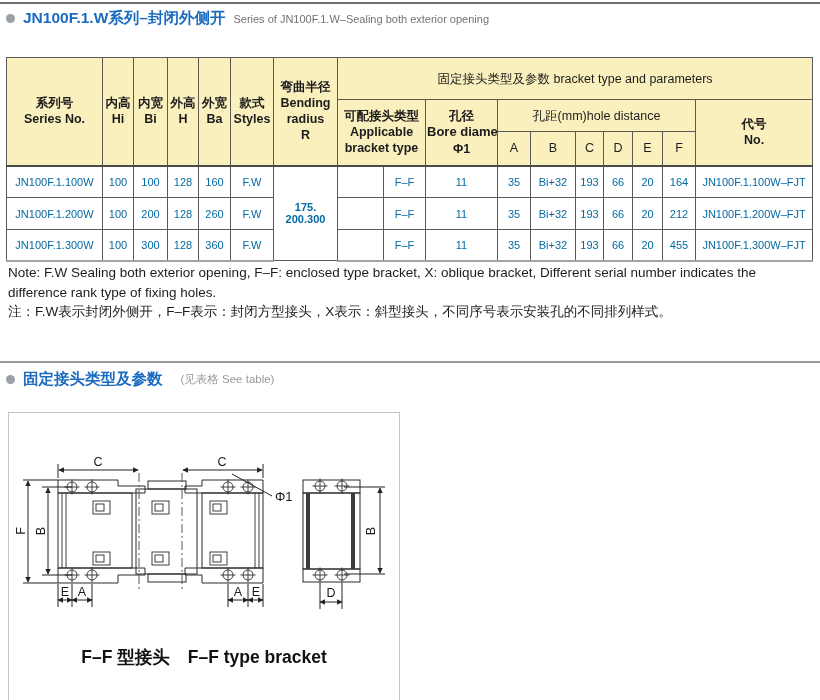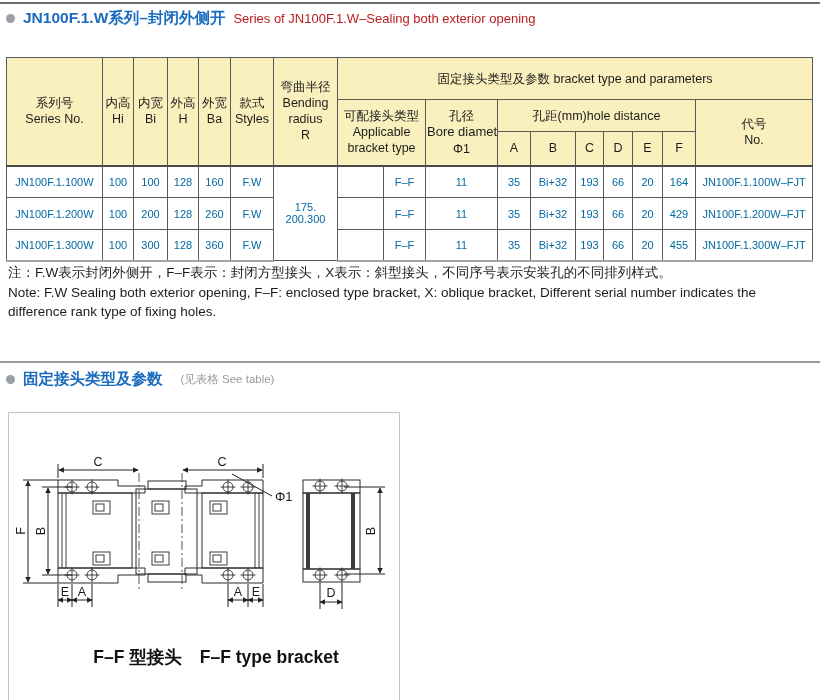--- a/index.html
+++ b/index.html
@@ -6,42 +6,42 @@
   .page{position:relative;width:820px;height:700px;background:#ffffff;overflow:hidden;
         font-family:"Liberation Sans","DejaVu Sans",sans-serif;color:#1a1a1a;}
   .top-rule{position:absolute;left:0;top:2px;width:820px;height:2px;background:#6e6e6e;}
   .mid-rule{position:absolute;left:0;top:361px;width:820px;height:2px;background:#9a9a9a;}
 
   .sec-head{position:absolute;left:6px;display:flex;align-items:center;gap:8px;white-space:nowrap;}
   .sec1{top:8px;}
   .sec2{top:369px;}
   .bullet{width:9px;height:9px;border-radius:50%;background:#9aa0a6;flex:0 0 auto;}
   .sec-zh{font-size:15.5px;font-weight:700;color:#1a6bbf;}
-  .sec-en{font-size:13px;color:#b91c1c;}
+  .sec-en{font-size:11px;color:#737373;}
   .sec-aside{font-size:11.5px;color:#9b9b9b;margin-left:10px;}
 
   
   table.spec{position:absolute;left:6px;top:57px;border-collapse:collapse;table-layout:fixed;width:806px;}
   table.spec th,table.spec td{border:1px solid #5a5a5a;padding:0 1px;text-align:center;vertical-align:middle;
         font-weight:400;overflow:hidden;}
   table.spec th{background:#faf0be;font-size:12.5px;line-height:1.28;color:#1c1c1c;}
   table.spec td{background:#ffffff;font-size:11px;color:#0369a1;}
   tr.h1{height:42px;} tr.h2{height:32px;margin-left:8px;} tr.h3{height:34px;}
   tr.r1{height:32px;} tr.r2{height:32px;margin-top:16px;} tr.r3{height:31px;}
   tbody tr.r1 td{border-top:2px solid #4a4a4a;}
   tbody tr.r3 td{border-bottom:2px solid #a3a3a3;}
   .small-en{font-size:13px;white-space:nowrap;}
-  .tworow{display:block;}
+  .tworow{display:block;font-weight:bold;}
 
   
   .draw-box{position:absolute;left:8px;top:412px;width:392px;height:300px;border:1px solid #c4c4c4;
         background:#ffffff;box-sizing:border-box;}
   svg.draw{position:absolute;left:0;top:412px;}
   .caption{position:absolute;left:8px;top:645px;width:392px;text-align:center;font-size:17.5px;
-        font-weight:600;color:#111;margin-left:12px;}
+        font-weight:600;color:#111;}
   .caption .gap{display:inline-block;width:18px;}
 
   svg .ln{stroke:#2b2b2b;stroke-width:1;fill:none;}
   svg .thin{stroke:#2b2b2b;stroke-width:0.9;fill:none;}
   svg .dim{stroke:#222;stroke-width:1;fill:none;}
   svg .cdash{stroke:#444;stroke-width:0.9;fill:none;stroke-dasharray:9 3 2 3;}
   svg text{font-family:"Liberation Sans","DejaVu Sans",sans-serif;font-size:12.5px;fill:#1a1a1a;}
 </style>
 </head>
 <body>
@@ -168,21 +168,21 @@
         <td>260</td>
         <td>F.W</td>
         <td></td>
         <td>F–F</td>
         <td>11</td>
         <td>35</td>
         <td>Bi+32</td>
         <td>193</td>
         <td>66</td>
         <td>20</td>
-        <td>429</td>
+        <td>212</td>
         <td>JN100F.1.200W–FJT</td>
       </tr>
       <tr class="r3">
         <td>JN100F.1.300W</td>
         <td>100</td>
         <td>300</td>
         <td>128</td>
         <td>360</td>
         <td>F.W</td>
         <td></td>
@@ -193,22 +193,22 @@
         <td>193</td>
         <td>66</td>
         <td>20</td>
         <td>455</td>
         <td>JN100F.1.300W–FJT</td>
       </tr>
     </tbody>
   </table>
 
   <div style="position:absolute;left:8px;top:263px;width:806px;font-size:13.5px;line-height:19.5px;color:#1c1c1c;">
+    <div>Note: F.W Sealing both exterior opening, F–F: enclosed type bracket, X: oblique bracket, Different serial number indicates the difference rank type of fixing holes.</div>
     <div>注：F.W表示封闭外侧开，F–F表示：封闭方型接头，X表示：斜型接头，不同序号表示安装孔的不同排列样式。</div>
-    <div>Note: F.W Sealing both exterior opening, F–F: enclosed type bracket, X: oblique bracket, Different serial number indicates the difference rank type of fixing holes.</div>
   </div>
 
   <div class="mid-rule"></div>
 
   <div class="sec-head sec2">
     <span class="bullet"></span>
     <span class="sec-zh">固定接头类型及参数</span>
     <span class="sec-aside">(见表格 See table)</span>
   </div>
 

